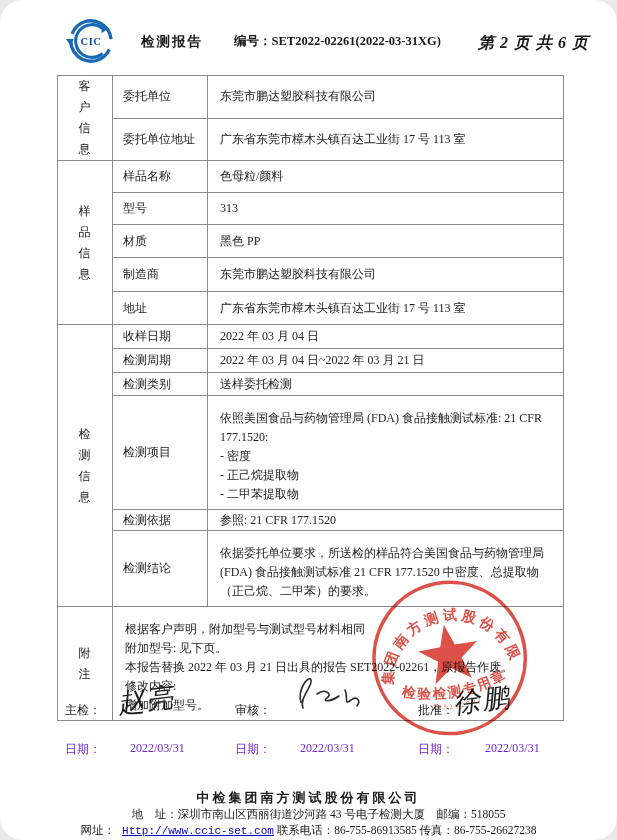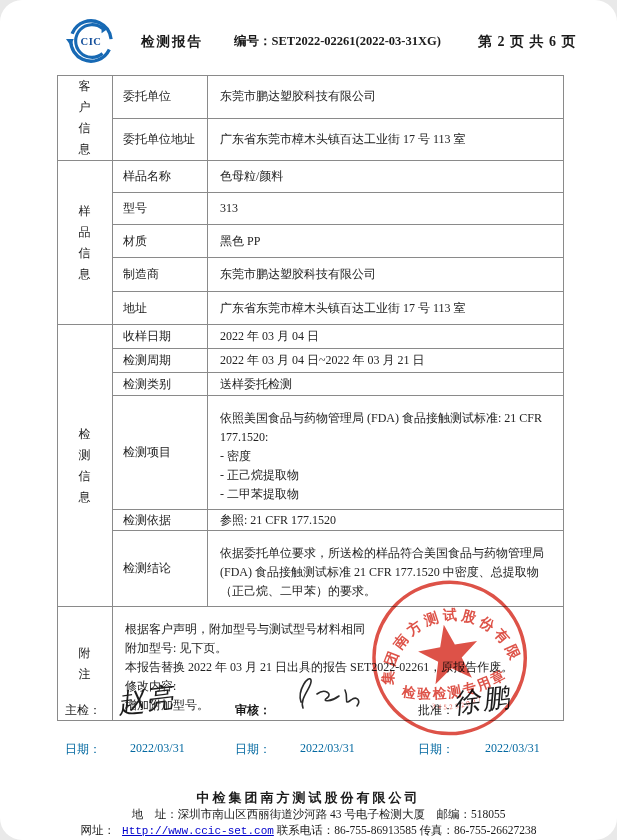--- a/index.html
+++ b/index.html
@@ -8,37 +8,37 @@
     position:relative; width:617px; height:840px; margin:0 auto;
     background:#ffffff; overflow:hidden;
     font-family:"Liberation Serif","DejaVu Serif",serif;
     color:#222;
     border-radius:22px;
   }
   
   .hdr-logo { position:absolute; left:62px; top:16px; width:58px; height:50px; }
   .hdr-title { position:absolute; left:141px; top:33px; font-size:13.5px; font-weight:bold; letter-spacing:2px; color:#1a1a1a; }
   .hdr-no    { position:absolute; left:234px; top:33px; font-size:12.5px; font-weight:bold; color:#1a1a1a; }
-  .hdr-page  { position:absolute; left:478px; top:33px; font-size:14px; font-weight:bold; letter-spacing:1px; color:#1a1a1a; }
+  .hdr-page  { position:absolute; left:478px; top:33px; font-size:16px; font-weight:bold; letter-spacing:1px; color:#1a1a1a;font-style:italic; }
   
   table.report { position:absolute; left:57px; top:75px; width:506px; border-collapse:collapse; table-layout:fixed; }
   table.report td, table.report th { border:1px solid #8a8a8a; font-size:12px; font-weight:normal; color:#222; vertical-align:middle; }
   th.sec { text-align:center; padding:0; }
   th.sec span { display:inline-block; width:2.1em; line-height:21px; letter-spacing:1px; }
   td.lb { padding-left:10px; }
   td.vl { padding-left:12px; }
   td.multi { padding:13px 8px 5px 12px; line-height:19px; vertical-align:middle; }
   td.multi div { line-height:19px; }
   .h33{height:33px;} .h32{height:32px;} .h34{height:34px;}
   .h24{height:24px;} .h25{height:24px;} .h23{height:23px;}
   .h94{height:94px;} .h21{height:21px;} .h57{height:57px;} .h95{height:95px;}
   
   .sig-area { position:absolute; left:57px; top:660px; width:506px; height:115px; font-size:12px; }
   .sig-label { position:absolute; color:#1a1a1a; }
-  .sig-date  { position:absolute; color:#0369a1; }
+  .sig-date  { position:absolute; color:#6d28d9; }
   .handwriting {
     position:absolute; font-size:27px; color:#1c1c1c;
     transform:rotate(-7deg) skewX(-12deg); letter-spacing:2px; white-space:nowrap;
   }
   .scribble { position:absolute; }
   
   .stamp { position:absolute; left:366px; top:576px; width:168px; height:168px;
            transform:rotate(-10deg); opacity:.88; mix-blend-mode:multiply; pointer-events:none; }
   
   .ftr { position:absolute; left:0; width:617px; text-align:center; color:#1a1a1a; }
@@ -142,21 +142,21 @@
           <div>修改内容:</div>
           <div>增加附加型号。</div>
         </td>
       </tr>
     </tbody>
   </table>
 
   <div class="sig-area">
     <span class="sig-label" style="left:8px; top:42px;">主检：</span>
     <span class="handwriting" style="left:62px; top:22px;">赵亮</span>
-    <span class="sig-label" style="left:178px; top:42px;font-weight:bold;">审核：</span>
+    <span class="sig-label" style="left:178px; top:42px;">审核：</span>
     <svg class="scribble" style="left:230px; top:8px;" width="90" height="55" viewBox="0 0 90 55">
       <path d="M14 34 C 10 22, 22 6, 24 12 C 26 18, 12 30, 16 40 M 30 26 C 38 20, 46 26, 40 30 C 34 34, 44 34, 52 28 M 58 22 C 62 30, 56 38, 64 32 C 70 27, 74 33, 70 38" fill="none" stroke="#2a2a2a" stroke-width="1.6" stroke-linecap="round"></path>
     </svg>
     <span class="sig-label" style="left:361px; top:42px;">批准：</span>
     <span class="handwriting" style="left:398px; top:22px;">徐鹏</span>
 
     <span class="sig-date" style="left:8px;   top:81px;">日期：</span>
     <span class="sig-date" style="left:73px;  top:81px;">2022/03/31</span>
     <span class="sig-date" style="left:178px; top:81px;">日期：</span>
     <span class="sig-date" style="left:243px; top:81px;">2022/03/31</span>

